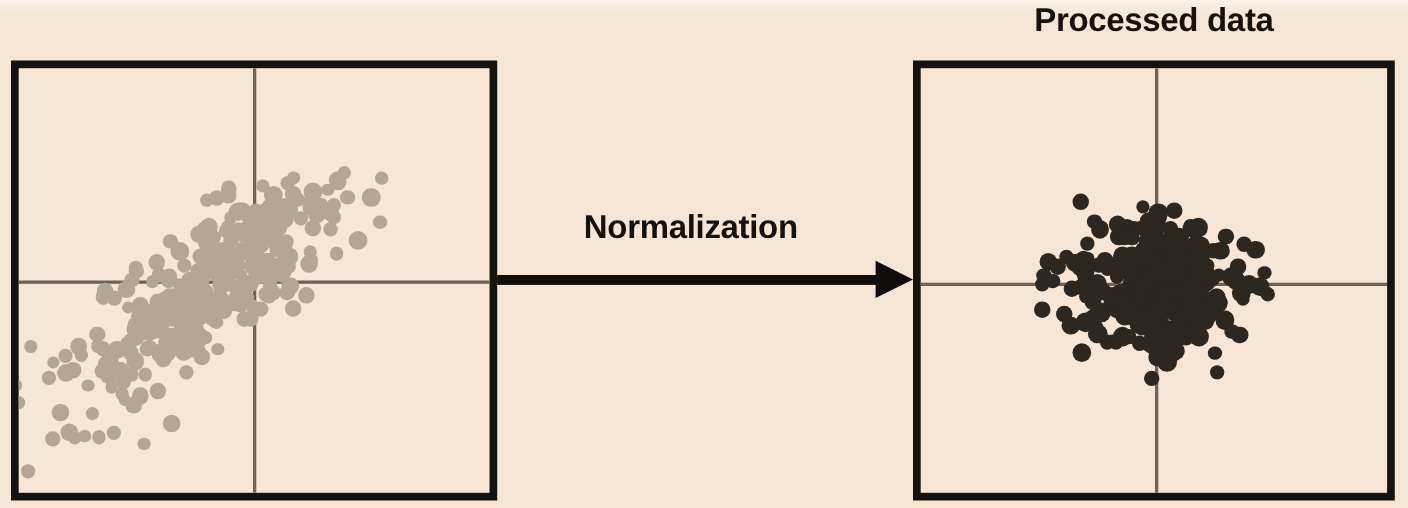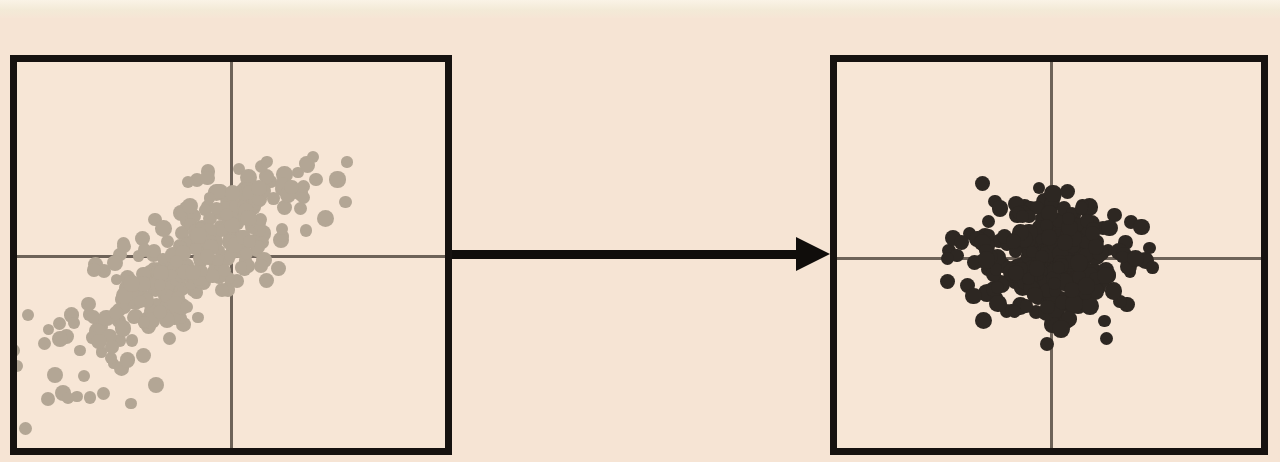--- a/index.html
+++ b/index.html
@@ -129,20 +129,21 @@
   }
 </style>
 </head>
 <body>
 
 <div id="figure">
 
   <div class="top-band"></div>
 
 
+  <div class="panel-title" id="title-right">Processed data</div>
 
   <div class="panel" id="panel-left">
     <div class="plot-area">
       <div class="axis-v"></div>
       <div class="axis-h"></div>
       <div id="scatter-original">
           <div class="dot dot-original" style="width: 15.0593px; height: 15.0593px; left: 162.031px; top: 139.405px;"></div>
           <div class="dot dot-original" style="width: 13.3233px; height: 13.3233px; left: 166.2px; top: 204.872px;"></div>
           <div class="dot dot-original" style="width: 14.9294px; height: 14.9294px; left: 98.1189px; top: 229.807px;"></div>
           <div class="dot dot-original" style="width: 16.5736px; height: 16.5736px; left: 37.5126px; top: 322.622px;"></div>
@@ -470,20 +471,21 @@
           <div class="dot dot-original" style="width: 14.9655px; height: 14.9655px; left: 183.329px; top: 186.761px;"></div>
           <div class="dot dot-original" style="width: 13.893px; height: 13.893px; left: 88.2689px; top: 277.828px;"></div>
           <div class="dot dot-original" style="width: 16.4594px; height: 16.4594px; left: 106.059px; top: 213.443px;"></div>
           <div class="dot dot-original" style="width: 13.2243px; height: 13.2243px; left: 222.927px; top: 185.155px;"></div>
           <div class="dot dot-original" style="width: 16.8069px; height: 16.8069px; left: 222.999px; top: 147.699px;"></div>
         </div>
     </div>
   </div>
 
   <div id="arrow-group">
+    <div id="arrow-label">Normalization</div>
     <div id="arrow-shaft"></div>
     <div id="arrow-head"></div>
   </div>
 
   <div class="panel" id="panel-right">
     <div class="plot-area">
       <div class="axis-v"></div>
       <div class="axis-h"></div>
       <div id="scatter-processed">
           <div class="dot dot-processed" style="width: 15.4738px; height: 15.4738px; left: 122.785px; top: 215.962px;"></div>

